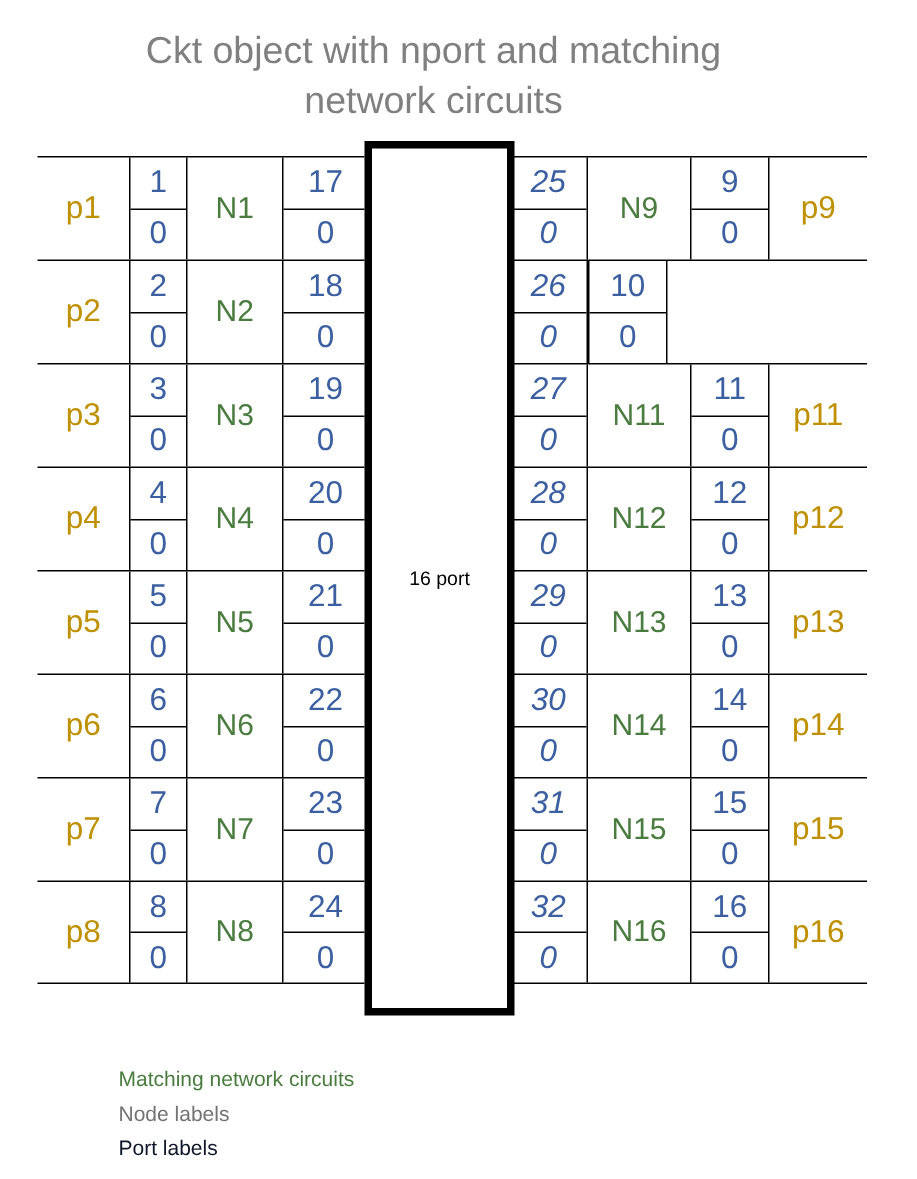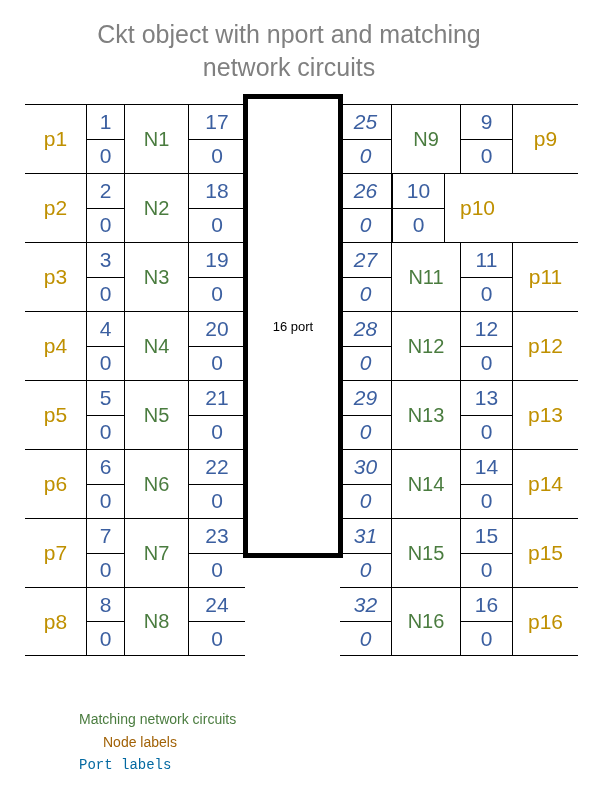--- a/index.html
+++ b/index.html
@@ -110,43 +110,43 @@
 
   
   #left-table  .cell-nname { border-left: none; text-align: right; }
 
   
   #nport-box {
     position: absolute;
     left: 243px;
     top: 94px;
     width: 100px;
-    height: 464px;
+    height: 583px;
     box-sizing: border-box;
     border: 5px solid #000000;
     background: #ffffff;
     display: flex;
     align-items: center;
     justify-content: center;
     color: #000000;
     font-size: 13px;
   }
 
   
   #legend {
     position: absolute;
     left: 79px;
     top: 708px;
     font-size: 14px;
     line-height: 23px;
   }
   #legend div { white-space: nowrap; }
   .lg-green { color: #4A7C3F; }
-  .lg-blue  { color: #a16207; margin-left: 24px; }
-  .lg-gold  { color: #0369a1; font-family: Liberation Mono, monospace; }
+  .lg-blue  { color: #737373; }
+  .lg-gold  { color: #0f172a; }
 </style>
 </head>
 <body>
 
 <div id="title">
   <span class="line">Ckt object with nport and matching</span>
   <span class="line">network circuits</span>
 </div>
 
 <div id="diagram">
@@ -269,21 +269,20 @@
       </div>
       <div class="row">
         <div class="cell cell-nodes n-a">
           <div class="node-half top">26</div>
           <div class="node-half bottom">0</div>
         </div>
         <div class="cell cell-nodes n-b">
           <div class="node-half top">10</div>
           <div class="node-half bottom">0</div>
         </div>
-        <div class="cell cell-port">p10</div>
       </div>
       <div class="row">
         <div class="cell cell-nodes n-a">
           <div class="node-half top">27</div>
           <div class="node-half bottom">0</div>
         </div>
         <div class="cell cell-nname">N11</div>
         <div class="cell cell-nodes n-b">
           <div class="node-half top">11</div>
           <div class="node-half bottom">0</div>

